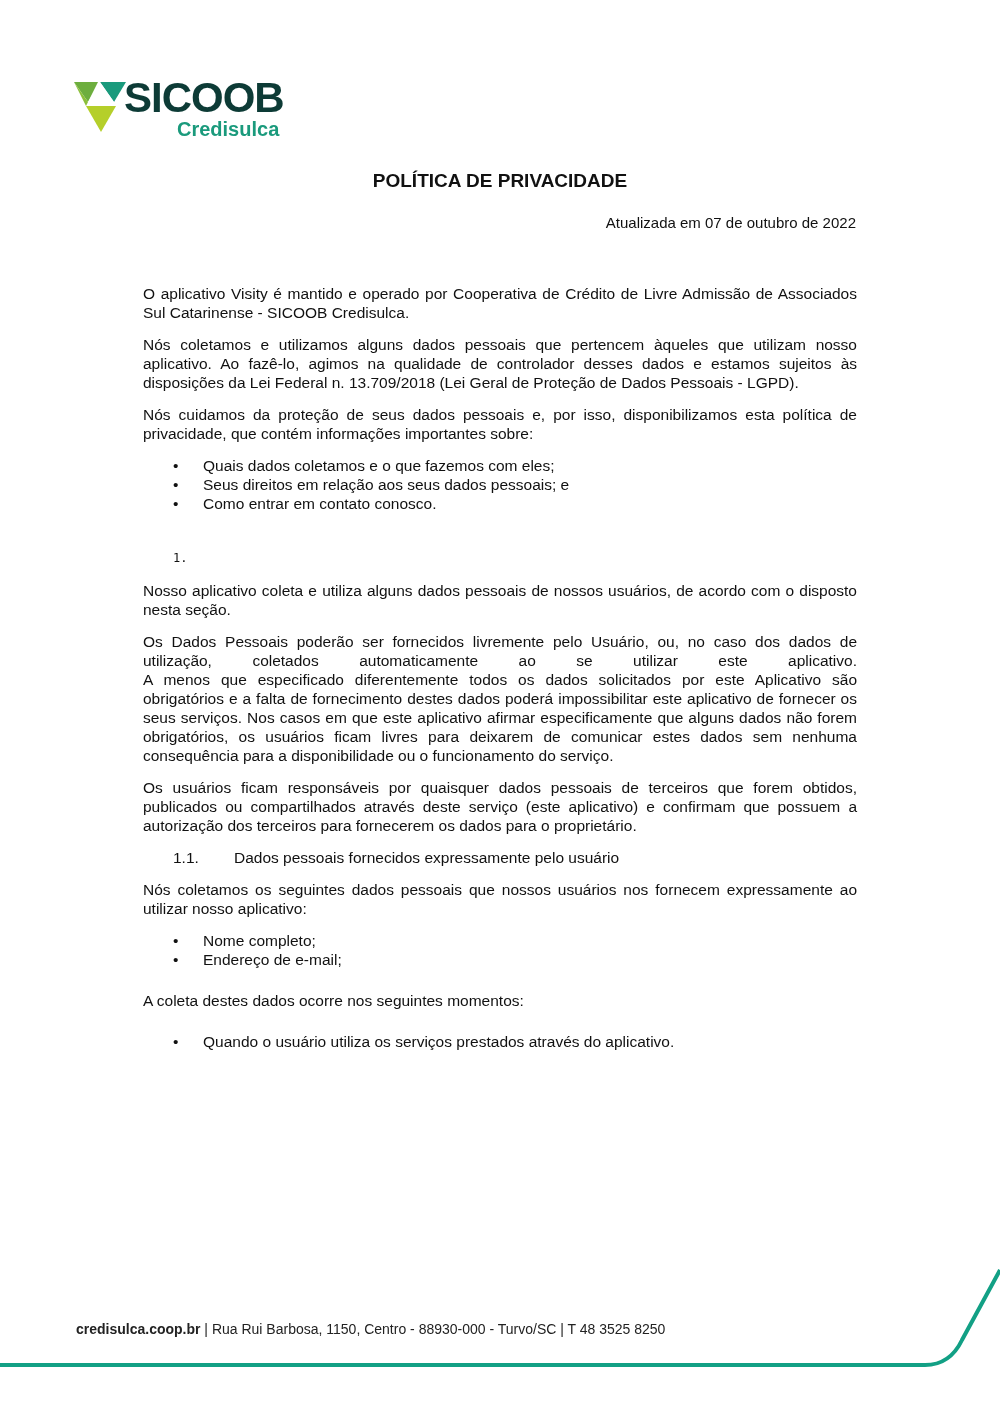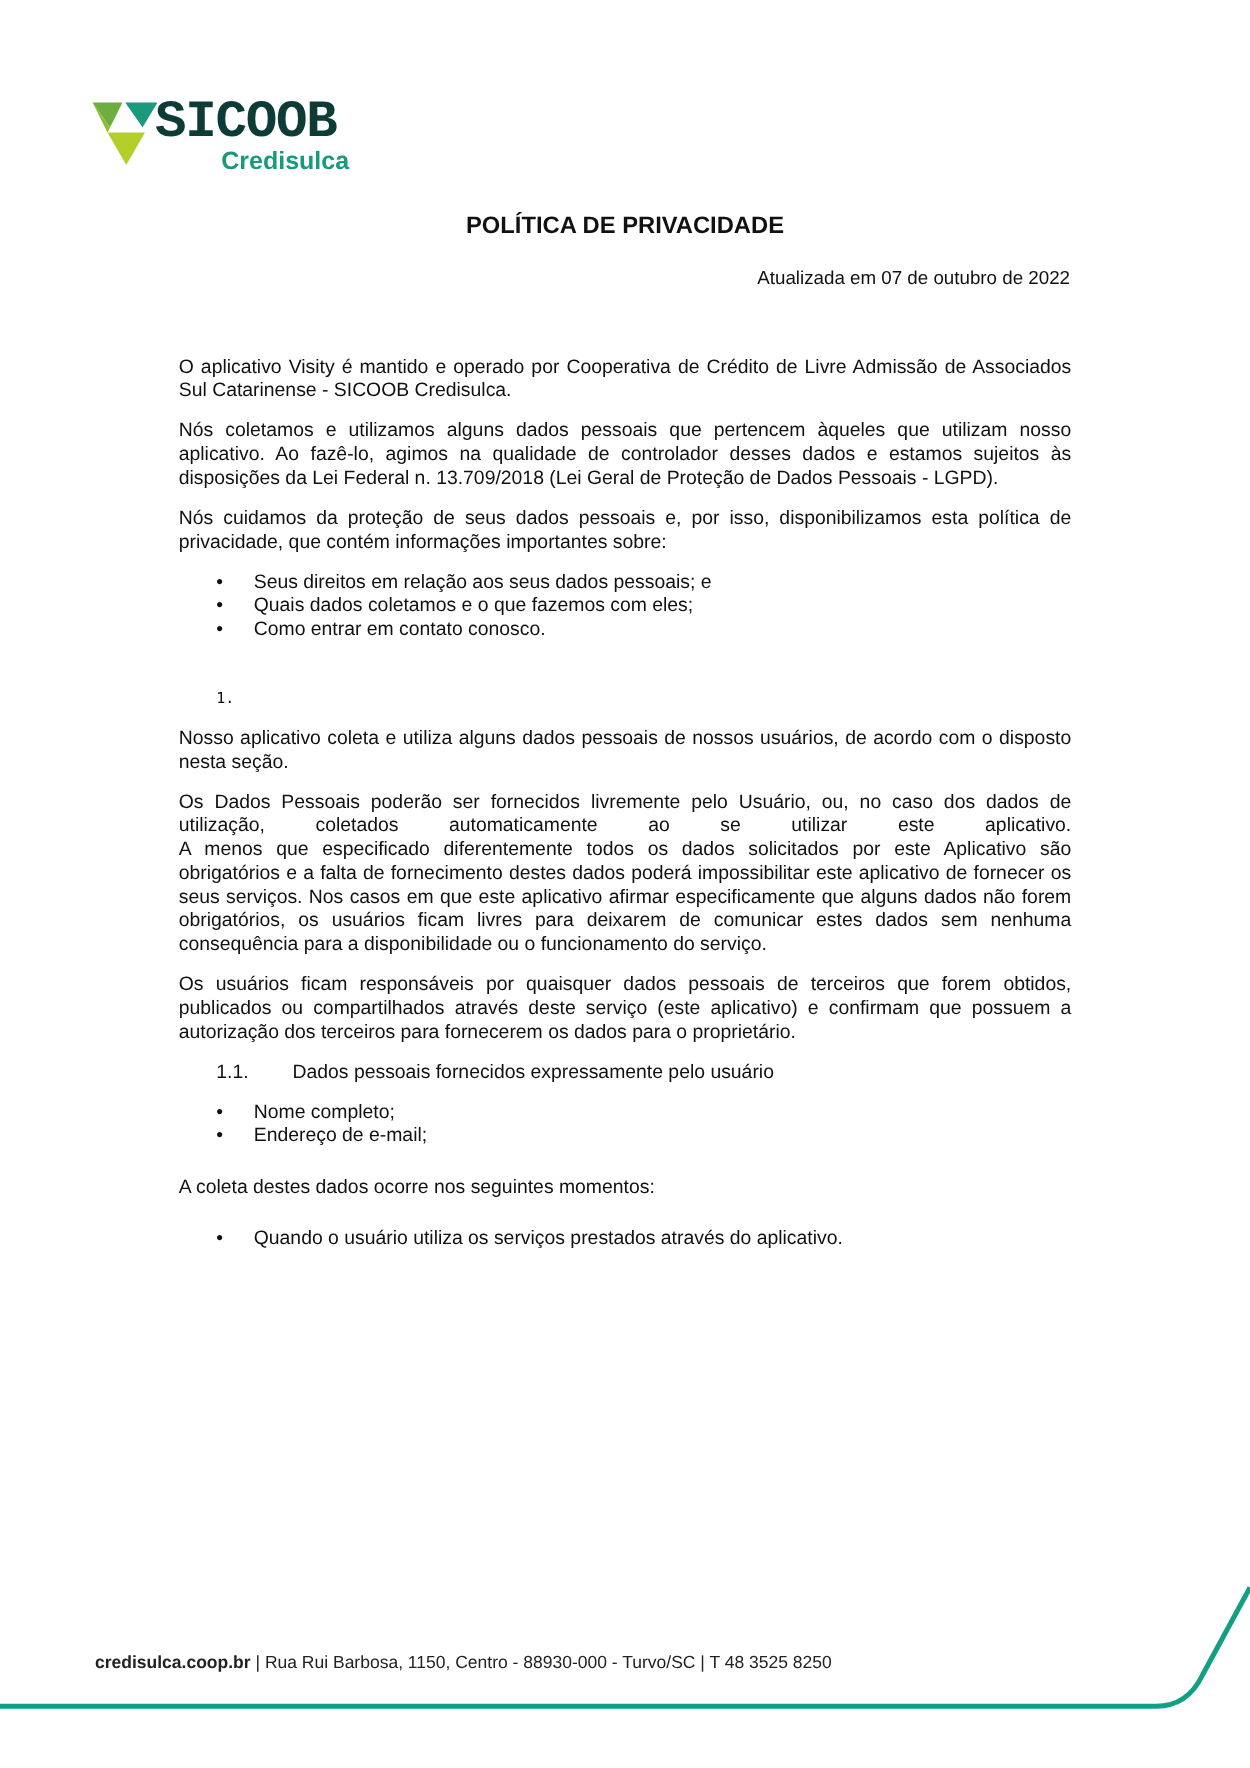--- a/index.html
+++ b/index.html
@@ -1,21 +1,21 @@
 <!DOCTYPE html>
 <html><head>
 <meta charset="utf-8">
 <style>
   html, body { margin: 0; padding: 0; background: #ffffff; }
   body { width: 1000px; height: 1414px; position: relative; overflow: hidden;
          font-family: "Liberation Sans", "DejaVu Sans", sans-serif; color: #111; }
   .logo { position: absolute; left: 74px; top: 80px; width: 210px; height: 62px; }
   .logo svg { position: absolute; left: 0; top: 0; }
   .logo-sicoob { position: absolute; left: 50px; top: -6px; font-weight: bold; font-size: 42px;
-                 color: #0d3b36; letter-spacing: -1px; font-family: Liberation Mono, monospace; }
+                 color: #0d3b36; letter-spacing: -1px; font-family: Liberation Sans, sans-serif; }
   .logo-cred { position: absolute; left: 103px; top: 38px; font-weight: bold; font-size: 20px;
                color: #1a9a7c; font-family: "Liberation Sans", sans-serif; }
 
   .title { position: absolute; left: 0; width: 1000px; top: 170px; text-align: center;
            font-weight: bold; font-size: 19px; color: #111; }
   .updated { position: absolute; right: 144px; top: 214px; font-size: 15px; }
 
   .content { position: absolute; left: 143px; top: 284px; width: 714px; font-size: 15.5px; line-height: 19px; }
   .content p { margin: 0 0 13px 0; text-align: justify; }
   .content ul { margin: 0 0 13px 0; padding-left: 60px; list-style: none; }
@@ -47,37 +47,38 @@
 </div>
 
 <div class="title">POLÍTICA DE PRIVACIDADE</div>
 <div class="updated">Atualizada em 07 de outubro de 2022</div>
 
 <div class="content">
   <p>O aplicativo Visity é mantido e operado por Cooperativa de Crédito de Livre Admissão de Associados Sul Catarinense - SICOOB Credisulca.</p>
   <p>Nós coletamos e utilizamos alguns dados pessoais que pertencem àqueles que utilizam nosso aplicativo. Ao fazê-lo, agimos na qualidade de controlador desses dados e estamos sujeitos às disposições da Lei Federal n. 13.709/2018 (Lei Geral de Proteção de Dados Pessoais - LGPD).</p>
   <p>Nós cuidamos da proteção de seus dados pessoais e, por isso, disponibilizamos esta política de privacidade, que contém informações importantes sobre:</p>
   <ul>
+    <li>Quais dados coletamos e o que fazemos com eles;</li>
     <li>Seus direitos em relação aos seus dados pessoais; e</li>
-    <li>Quais dados coletamos e o que fazemos com eles;</li>
     <li>Como entrar em contato conosco.</li>
   </ul>
 
   <div class="sec-heading">
     <span class="sec-num">1.</span>
   </div>
   <p>Nosso aplicativo coleta e utiliza alguns dados pessoais de nossos usuários, de acordo com o disposto nesta seção.</p>
   <p style="margin-bottom:0; text-align-last: justify;"><span>Os Dados Pessoais poderão ser fornecidos livremente pelo Usuário, ou, no caso dos dados de utilização, coletados automaticamente ao se utilizar este aplicativo.</span></p>
   <p>A menos que especificado diferentemente todos os dados solicitados por este Aplicativo são obrigatórios e a falta de fornecimento destes dados poderá impossibilitar este aplicativo de fornecer os seus serviços. Nos casos em que este aplicativo afirmar especificamente que alguns dados não forem obrigatórios, os usuários ficam livres para deixarem de comunicar estes dados sem nenhuma consequência para a disponibilidade ou o funcionamento do serviço.</p>
   <p>Os usuários ficam responsáveis por quaisquer dados pessoais de terceiros que forem obtidos, publicados ou compartilhados através deste serviço (este aplicativo) e confirmam que possuem a autorização dos terceiros para fornecerem os dados para o proprietário.</p>
 
   <div class="subsec">
     <span class="subsec-num">1.1.</span>
     <span>Dados pessoais fornecidos expressamente pelo usuário</span>
   </div>
+  <p>Nós coletamos os seguintes dados pessoais que nossos usuários nos fornecem expressamente ao utilizar nosso aplicativo:</p>
   <ul>
     <li>Nome completo;</li>
     <li>Endereço de e-mail;</li>
   </ul>
   <p class="gap-top">A coleta destes dados ocorre nos seguintes momentos:</p>
   <ul class="gap-top">
     <li>Quando o usuário utiliza os serviços prestados através do aplicativo.</li>
   </ul>
 </div>
 

